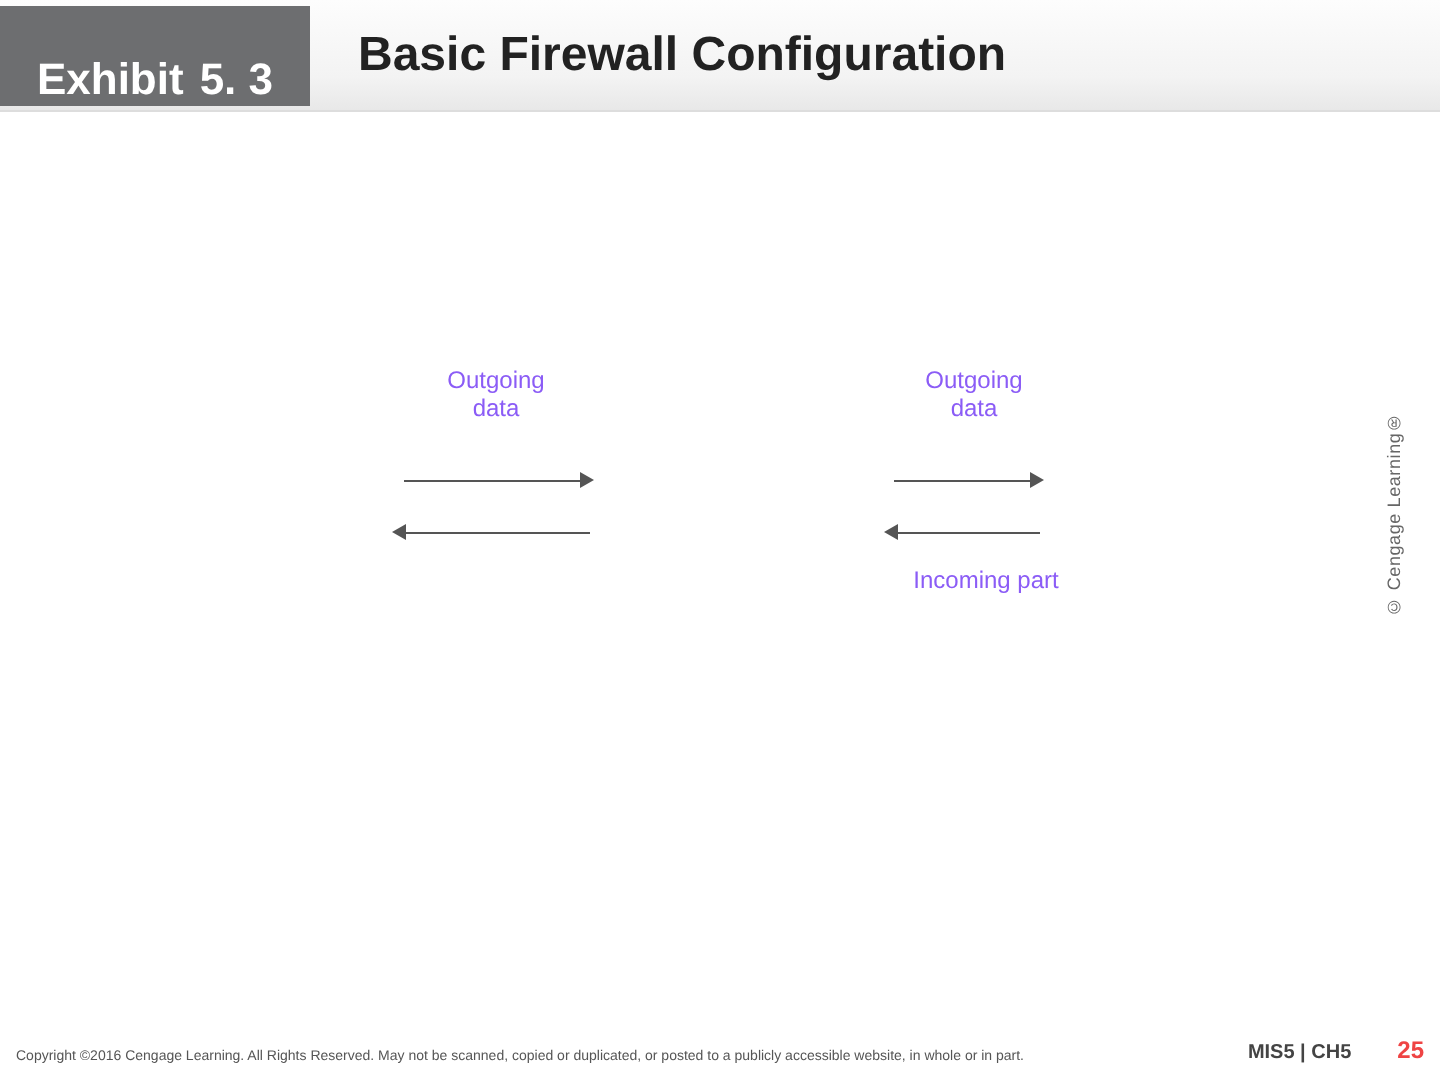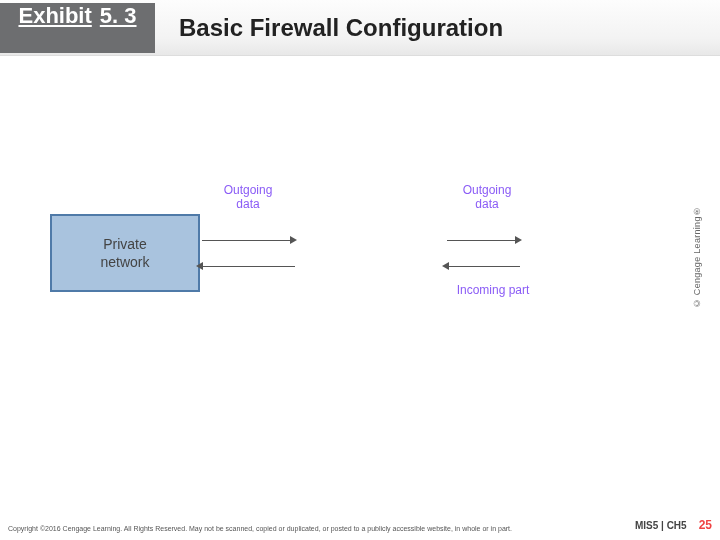--- a/index.html
+++ b/index.html
@@ -17,25 +17,24 @@
     height: 56px;
     background: linear-gradient(to bottom, #fdfdfd 0%, #f3f3f3 70%, #e8e8e8 100%);
     border-bottom: 1px solid #ddd;
   }
   .exhibit-box {
     width: 155px;
     height: 50px;
     background: #6d6e70;
     color: #fff;
     display: flex;
-    align-items: flex-start;
+    align-items: flex-end;
     justify-content: center;
     font-size: 22px;
     font-weight: bold;
-    text-decoration: underline;
   }
   .exhibit-box .num { margin-left: 8px; }
   .title {
     margin-left: 24px;
     font-size: 24px;
     font-weight: bold;
     color: #222;
   }
   .diagram-area {
     position: relative;
@@ -123,43 +122,39 @@
     right: 8px;
     display: flex;
     justify-content: space-between;
     align-items: flex-end;
     font-size: 7px;
     color: #555;
   }
   .footer-right {
     display: flex;
     align-items: baseline;
-    gap: 12px;
+    gap: 23px;
     text-align: right;
   }
   .footer-right .book { font-size: 10px; font-weight: bold; color: #444; }
   .footer-right .page { font-size: 12px; font-weight: bold; color: #ef4444; }
 </style>
 </head>
 <body>
 
 <div class="header">
   <div class="exhibit-box">
     <span>Exhibit</span>
     <span class="num">5. 3</span>
   </div>
   <div class="title">Basic Firewall Configuration</div>
 </div>
 
 <div class="diagram-area">
 
-  <div class="box box-private">
-    <span style="white-space:pre-line;">Private
-network</span>
-  </div>
 
   <div class="arrow-line line1"></div>
   <div class="arrowhead arrow-right ah1"></div>
   <div class="arrow-line line2"></div>
   <div class="arrowhead arrow-left ah2"></div>
 
   <div class="arrow-line line3"></div>
   <div class="arrowhead arrow-right ah3"></div>
   <div class="arrow-line line4"></div>
   <div class="arrowhead arrow-left ah4"></div>

